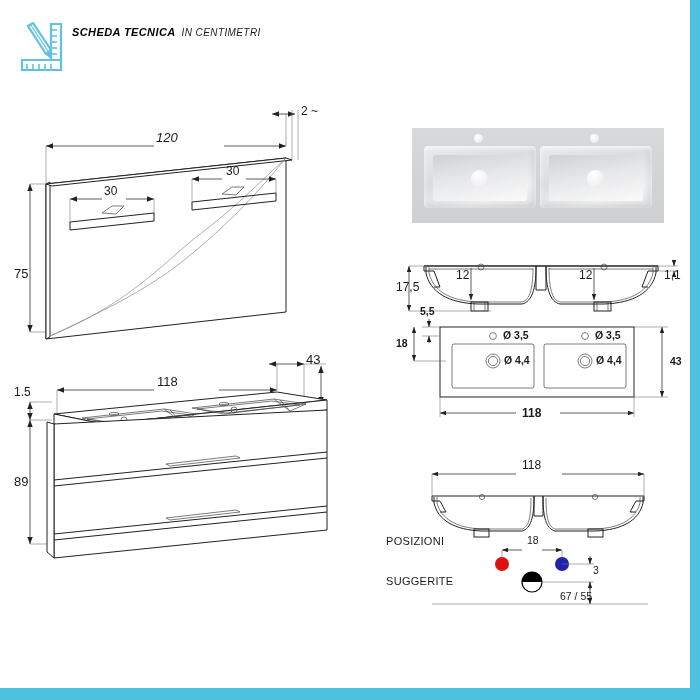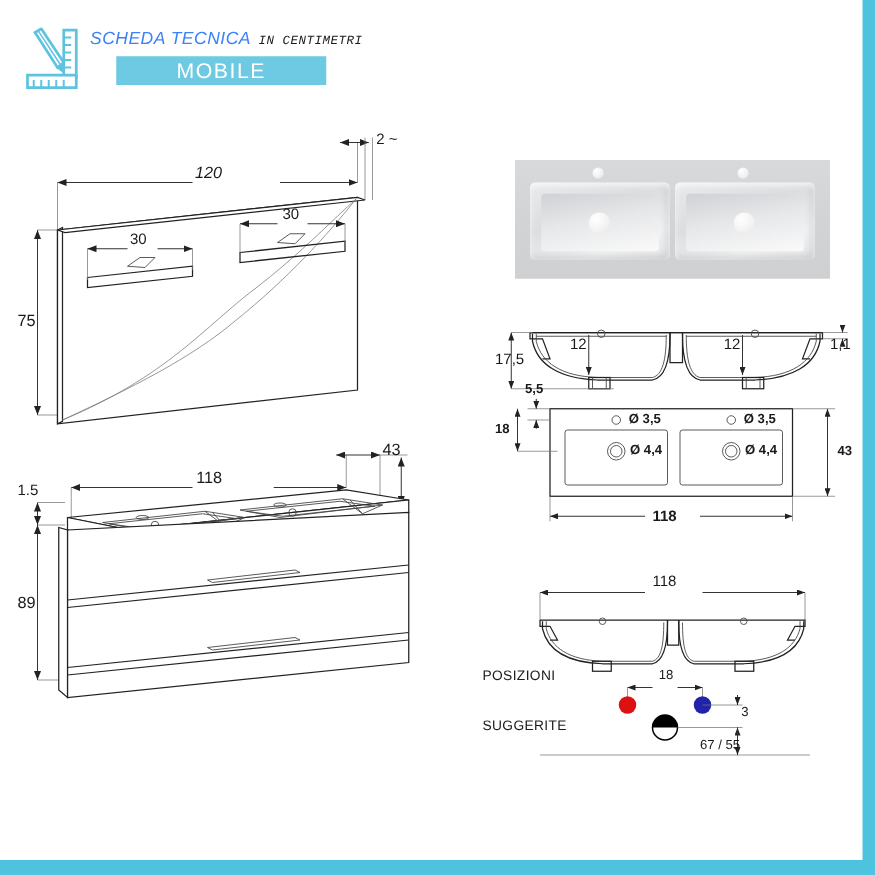--- a/index.html
+++ b/index.html
@@ -13,25 +13,25 @@
     position:absolute;left:0;top:0;width:690px;height:688px;
     background:#ffffff;
     overflow:hidden;
   }
   
   #header{position:absolute;left:0;top:0;width:690px;height:88px;}
   #logo-icon{position:absolute;left:19px;top:22px;width:48px;height:50px;}
   #title-line{position:absolute;left:72px;top:22px;white-space:nowrap;}
   #title-main{
     font-family:"Liberation Sans", sans-serif;
-    font-style:italic;font-weight:normal;font-size:14px;
-    letter-spacing:0.4px;color:#3b82f6;
+    font-style:italic;font-weight:bold;font-size:11px;
+    letter-spacing:0.4px;color:#000000;
   }
   #title-sub{
-    font-family:Liberation Mono, monospace;
+    font-family:Liberation Sans, sans-serif;
     font-style:italic;font-size:10px;letter-spacing:0.4px;
     color:#1a1a1a;margin-left:6px;
   }
   #banner{
     position:absolute;left:93px;top:45px;width:168px;height:23px;
     background:#6ec9e3;
   }
   #banner-label{
     position:absolute;left:0;top:0;width:168px;height:23px;
     line-height:23px;text-align:center;
@@ -113,23 +113,20 @@
         <path d="M9 4 L14 1 L32 28 L27 32 Z" fill="#ffffff" stroke="#5fc3e0" stroke-width="2.2"></path>
         <line x1="11.5" y1="2.5" x2="29.5" y2="30" stroke="#5fc3e0" stroke-width="1.2"></line>
         <path d="M27 32 L32 28 L31 35 Z" fill="#5fc3e0" stroke="#5fc3e0" stroke-width="1.6"></path>
       </svg>
     </div>
 
     <div id="title-line">
       <span id="title-main">SCHEDA TECNICA</span><span id="title-sub">IN CENTIMETRI</span>
     </div>
 
-    <div id="banner">
-      <div id="banner-label">MOBILE</div>
-    </div>
   </div>
 
   <div id="sec-mirror">
     <svg width="350" height="270" viewBox="0 0 350 270">
       <defs>
         <marker id="arrR" markerWidth="9" markerHeight="7" refX="9" refY="3.5" orient="auto">
           <polygon points="0 0, 9 3.5, 0 7" fill="#222"></polygon>
         </marker>
         <marker id="arrL" markerWidth="9" markerHeight="7" refX="0" refY="3.5" orient="auto">
           <polygon points="9 0, 0 3.5, 9 7" fill="#222"></polygon>
@@ -170,21 +167,21 @@
       <line class="ln-light" x1="140" y1="103" x2="140" y2="120"></line>
 
       <line class="ln-dim" x1="178" y1="83" x2="208" y2="83" marker-start="url(#arrL)"></line>
       <line class="ln-dim" x1="232" y1="83" x2="262" y2="83" marker-end="url(#arrR)"></line>
       <line class="ln-light" x1="178" y1="83" x2="178" y2="108"></line>
       <line class="ln-light" x1="262" y1="83" x2="262" y2="100"></line>
     </svg>
 
     <span class="dimtext big" style="left:142px;top:34px;font-style:italic;">120</span>
     <span class="dimtext" style="left:287px;top:8px;">2 ~</span>
-    <span class="dimtext big" style="left:0px;top:153px;text-align:center;">75</span>
+    <span class="dimtext big" style="left:0px;top:170px;text-align:center;">75</span>
     <span class="dimtext" style="left:90px;top:88px;">30</span>
     <span class="dimtext" style="left:212px;top:68px;">30</span>
   </div>
 
   <div id="sec-cabinet">
     <svg width="350" height="220" viewBox="0 0 350 220">
       <defs>
         <marker id="arrR2" markerWidth="9" markerHeight="7" refX="9" refY="3.5" orient="auto">
           <polygon points="0 0, 9 3.5, 0 7" fill="#222"></polygon>
         </marker>

